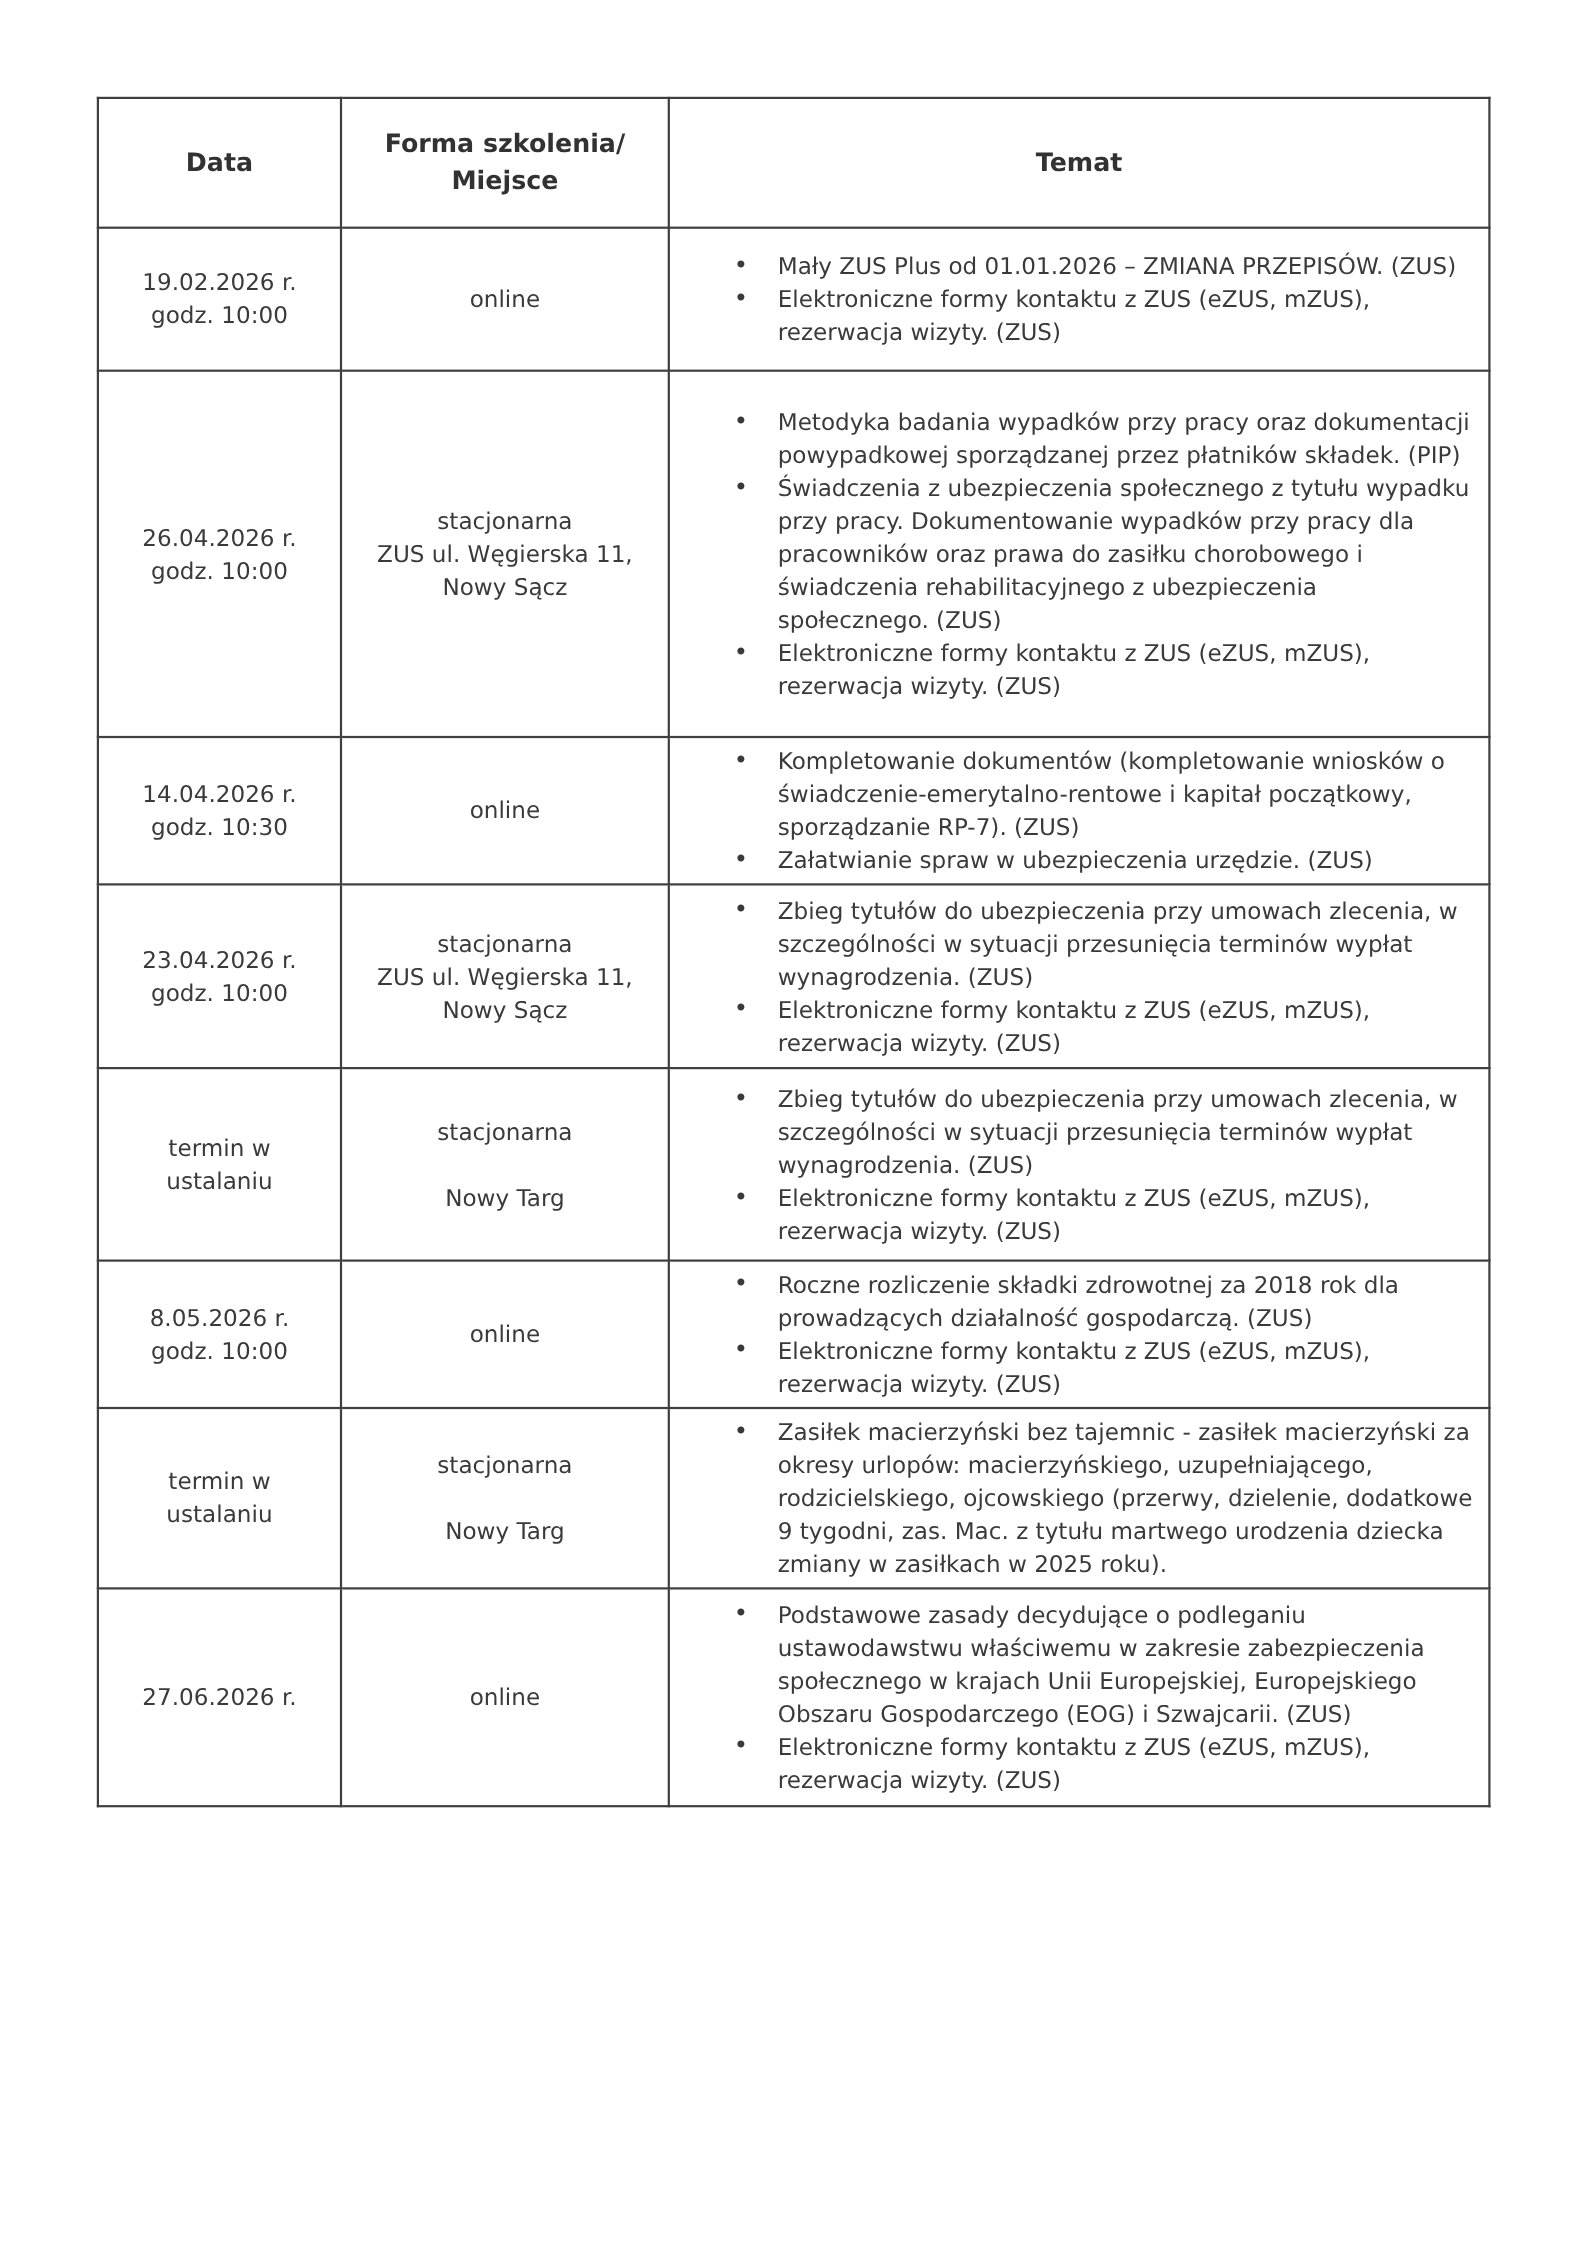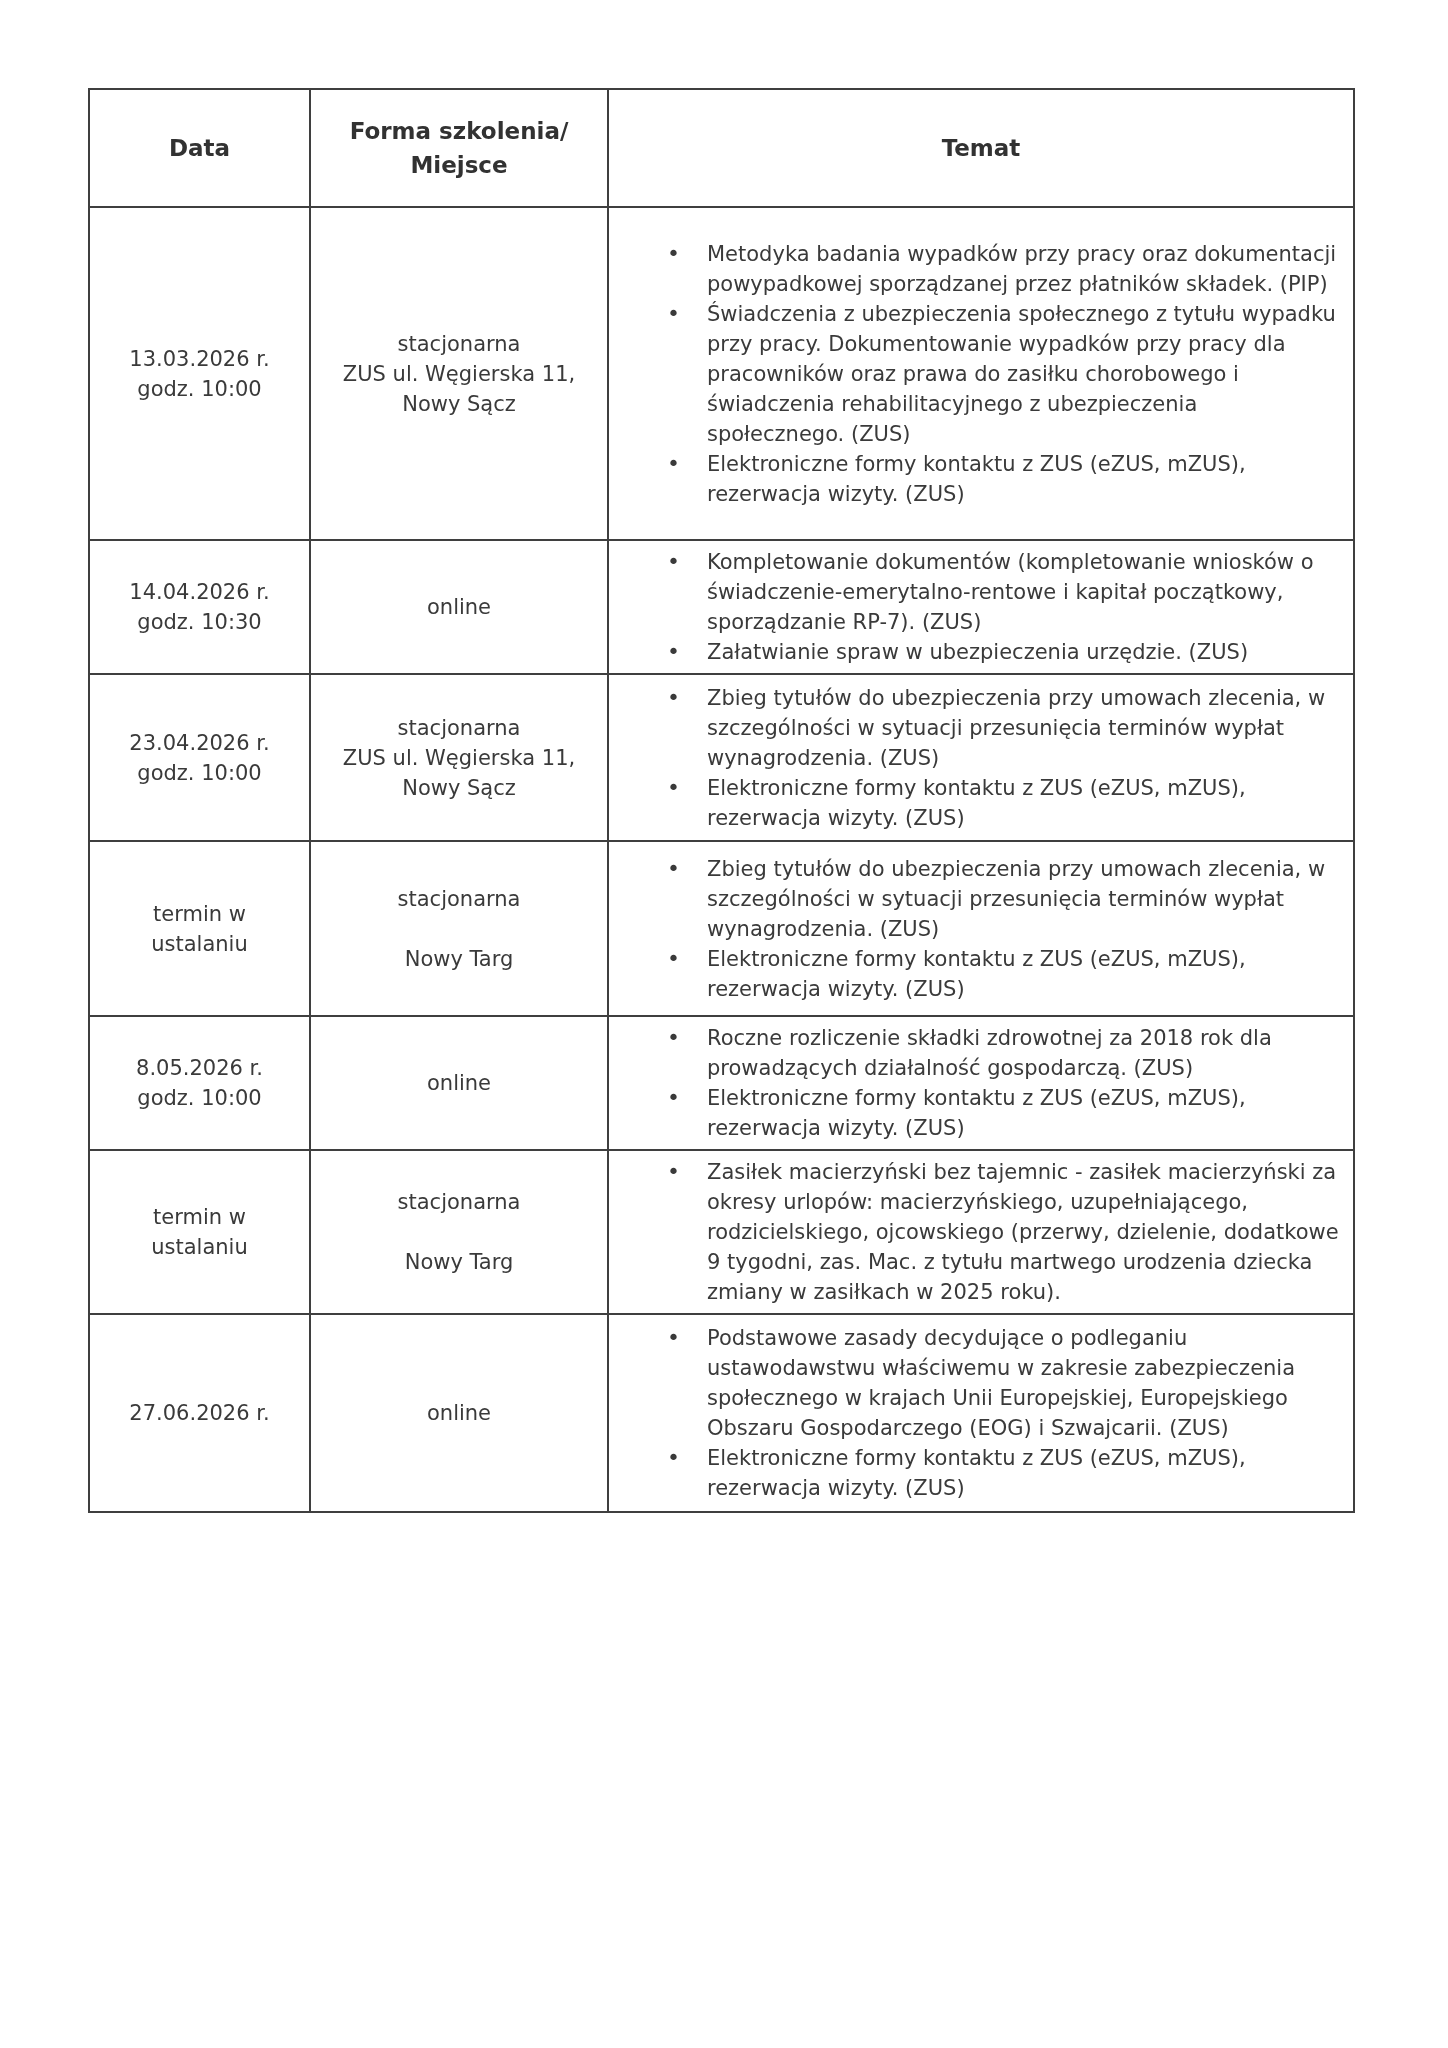--- a/index.html
+++ b/index.html
@@ -42,22 +42,33 @@
     </colgroup>
     <thead>
       <tr>
         <th class="hdr">Data</th>
         <th class="hdr">Forma szkolenia/
 Miejsce</th>
         <th class="hdr">Temat</th>
       </tr>
     </thead>
     <tbody id="rows-body">
+        <tr style="height: 130px;">
+          <td class="c-date">19.02.2026 r.
+godz. 10:00</td>
+          <td class="c-place">online</td>
+          <td class="c-topic">
+            <ul>
+              <li class="bullet">Mały ZUS Plus od 01.01.2026 – ZMIANA PRZEPISÓW. (ZUS)</li>
+              <li class="bullet">Elektroniczne formy kontaktu z ZUS (eZUS, mZUS), rezerwacja wizyty. (ZUS)</li>
+            </ul>
+          </td>
+        </tr>
         <tr style="height: 333px;">
-          <td class="c-date">13.03.2026 r.
+          <td class="c-date">26.04.2026 r.
 godz. 10:00</td>
           <td class="c-place">stacjonarna
 ZUS ul. Węgierska 11,
 Nowy Sącz</td>
           <td class="c-topic">
             <ul>
               <li class="bullet">Metodyka badania wypadków przy pracy oraz dokumentacji powypadkowej sporządzanej przez płatników składek. (PIP)</li>
               <li class="bullet">Świadczenia z ubezpieczenia społecznego z tytułu wypadku przy pracy. Dokumentowanie wypadków przy pracy dla pracowników oraz prawa do zasiłku chorobowego i świadczenia rehabilitacyjnego z ubezpieczenia społecznego. (ZUS)</li>
               <li class="bullet">Elektroniczne formy kontaktu z ZUS (eZUS, mZUS), rezerwacja wizyty. (ZUS)</li>
             </ul>

